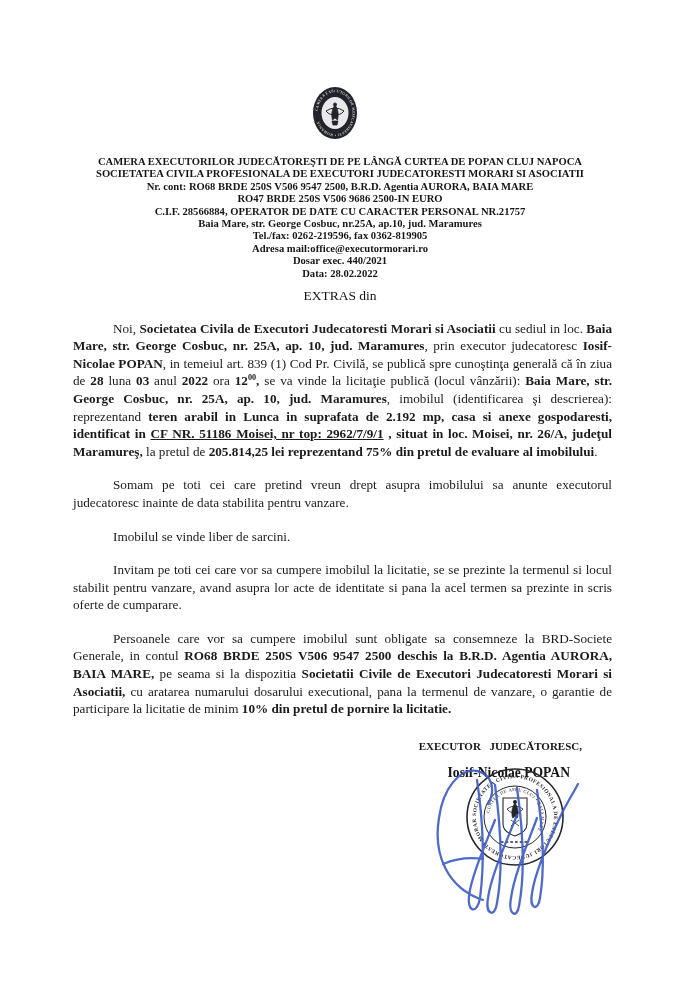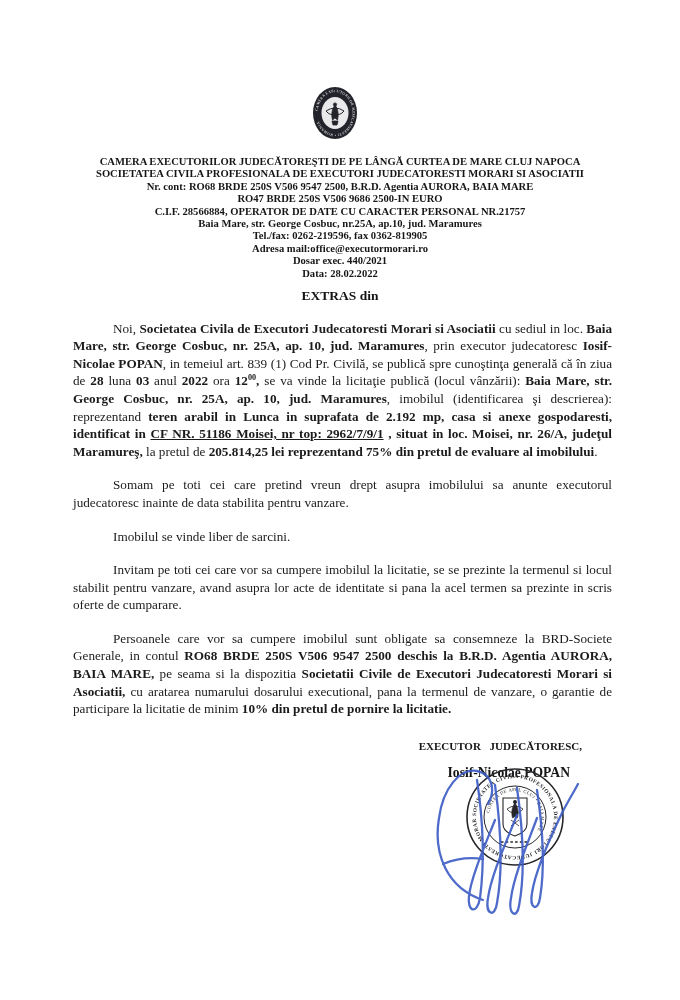--- a/index.html
+++ b/index.html
@@ -8,21 +8,21 @@
     width:680px;height:1000px;
     background:#ffffff;
     font-family:"Liberation Serif", serif;
     color:#1c1c1c;
     overflow:hidden;
   }
   .top-seal{position:absolute;left:309px;top:84px;width:52px;height:62px;}
   .header{margin:0;padding-top:156px;text-align:center;font-weight:bold;
           font-size:10.6px;line-height:12.4px;color:#161616;}
   .header div{white-space:nowrap;}
-  .title{margin-top:8px;text-align:center;font-weight:bold;color:#141414;line-height:15.5px;}
+  .title{margin-top:8px;text-align:center;font-weight:normal;color:#141414;line-height:15.5px;}
   .title .t1{font-size:13.5px;}
   .title .t2{font-size:14.2px;}
   .body{margin-top:13px;padding:0 52px 0 57px;font-size:13.2px;line-height:17.6px;
         text-align:justify;color:#1b1b1b;}
   .body p{margin:16px;text-indent:40px;}
   .sig-role{margin-top:22px;margin-right:98px;text-align:right;font-weight:bold;
             font-size:11px;word-spacing:6px;color:#151515;}
   .sig-name{margin-top:13px;margin-right:110px;text-align:right;font-weight:bold;
             font-size:13.6px;color:#151515;}
   .seal-sig{position:absolute;left:425px;top:758px;width:180px;height:190px;}
@@ -44,21 +44,21 @@
     </text>
     <g fill="#23232b" stroke="#23232b" stroke-width="0.8">
       <circle cx="26" cy="20.5" r="1.6"></circle>
       <path d="M26,21 C23,25 22,30 23.5,36 L26,34 L28.5,36 C30,30 29,25 26,21 Z"></path>
       <path d="M17,27 Q26,21 35,27 Q31,32 26,30 Q21,32 17,27 Z" fill="none" stroke-width="1"></path>
       <path d="M23,37 L29,37 L28,41 L24,41 Z"></path>
     </g>
   </svg>
 
   <div class="header">
-      <div>CAMERA EXECUTORILOR JUDECĂTOREŞTI DE PE LÂNGĂ CURTEA DE MARE CLUJ NAPOCA</div>
+      <div>CAMERA EXECUTORILOR JUDECĂTOREŞTI DE PE LÂNGĂ CURTEA DE POPAN CLUJ NAPOCA</div>
       <div>SOCIETATEA CIVILA PROFESIONALA DE EXECUTORI JUDECATORESTI MORARI SI ASOCIATII</div>
       <div>Nr. cont: RO68 BRDE 250S V506 9547 2500, B.R.D. Agentia AURORA, BAIA MARE</div>
       <div>RO47 BRDE 250S V506 9686 2500-IN EURO</div>
       <div>C.I.F.  28566884, OPERATOR DE DATE CU CARACTER PERSONAL NR.21757</div>
       <div>Baia Mare, str. George Cosbuc, nr.25A, ap.10, jud. Maramures</div>
       <div>Tel./fax: 0262-219596,  fax 0362-819905</div>
       <div>Adresa mail:office@executormorari.ro</div>
       <div>Dosar exec. 440/2021</div>
       <div>Data: 28.02.2022</div>
     </div>

